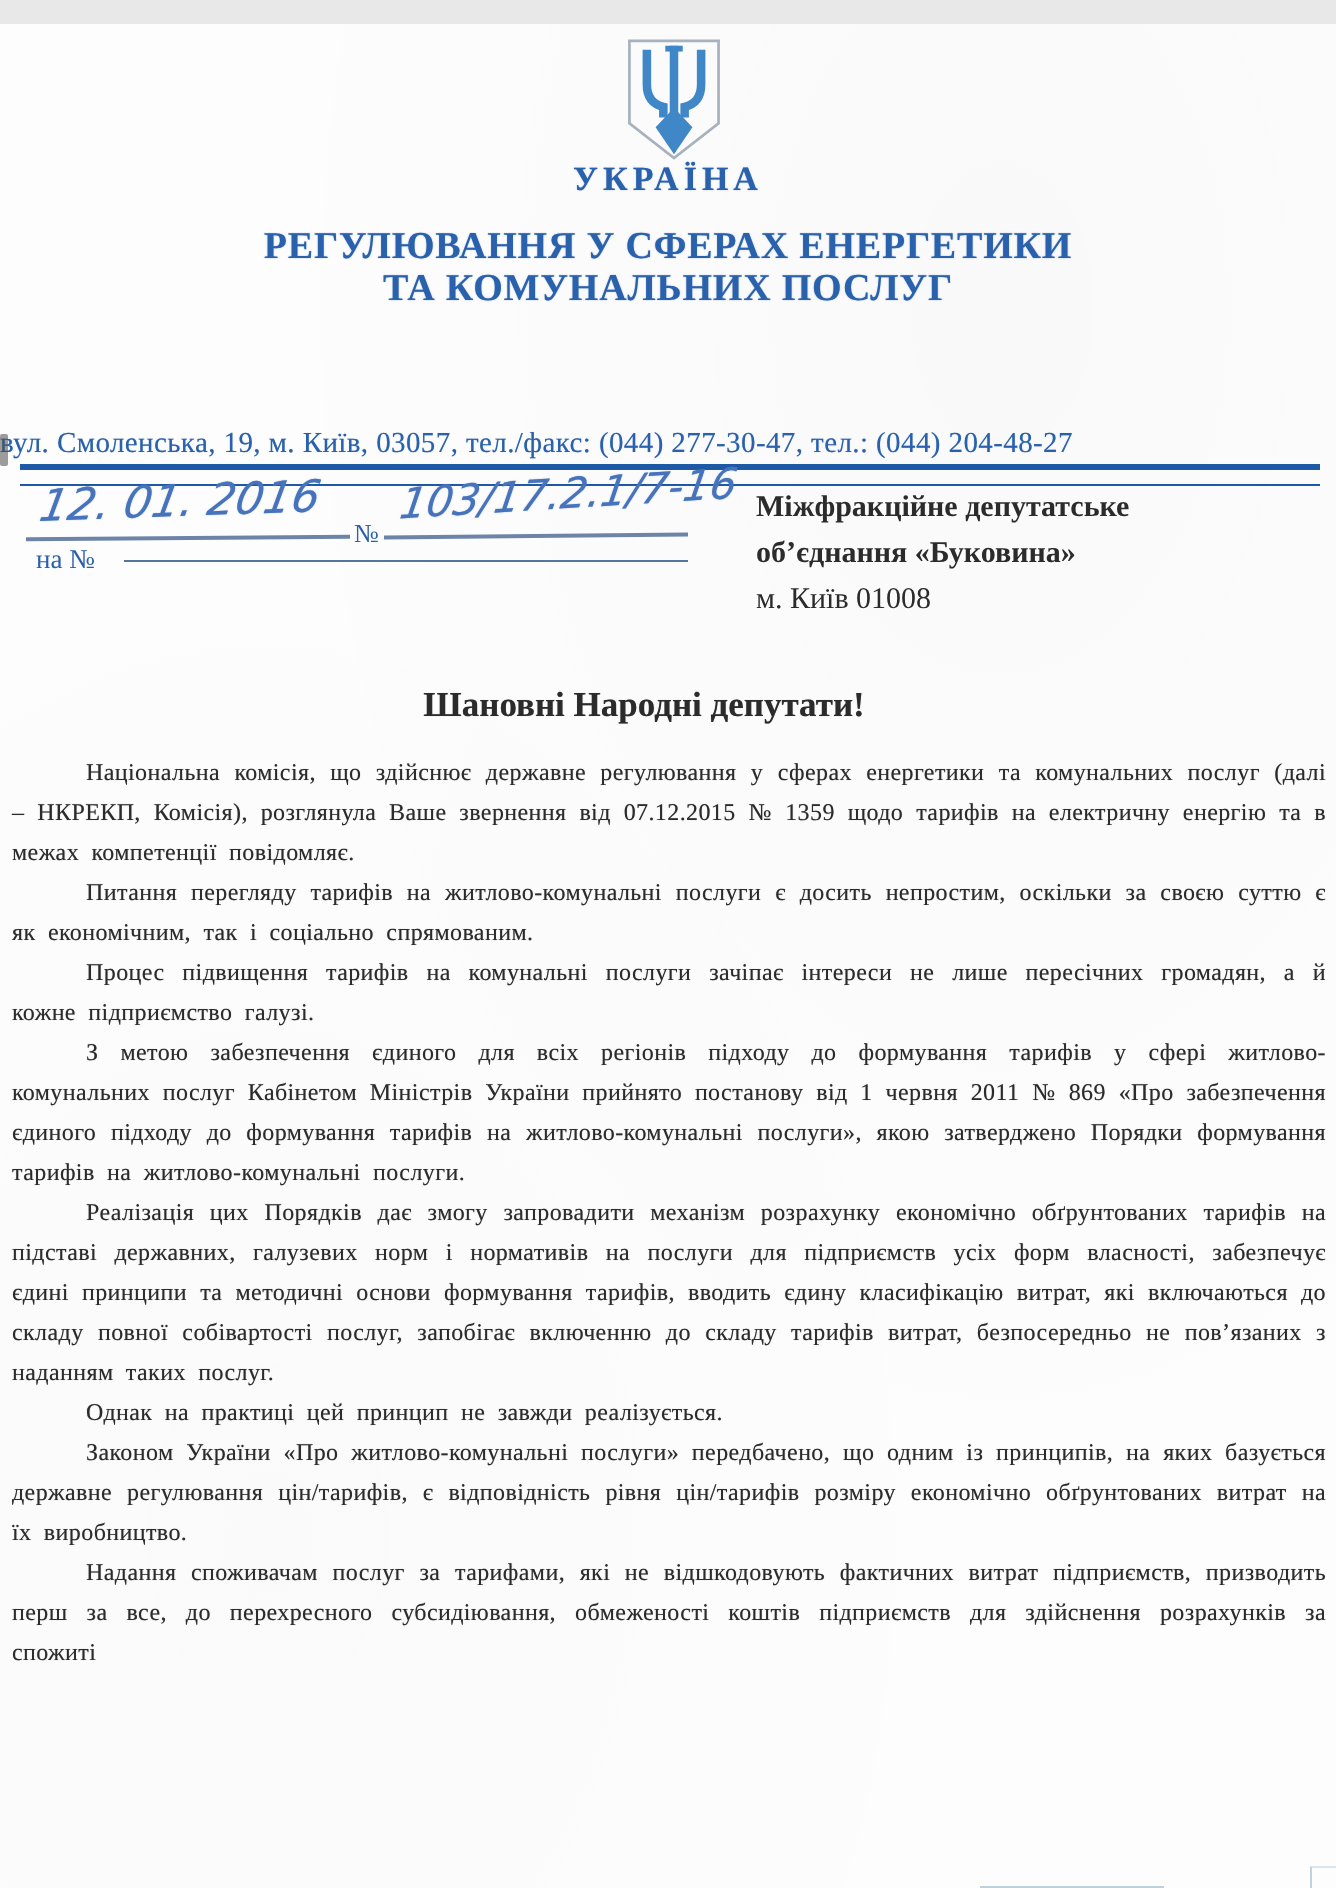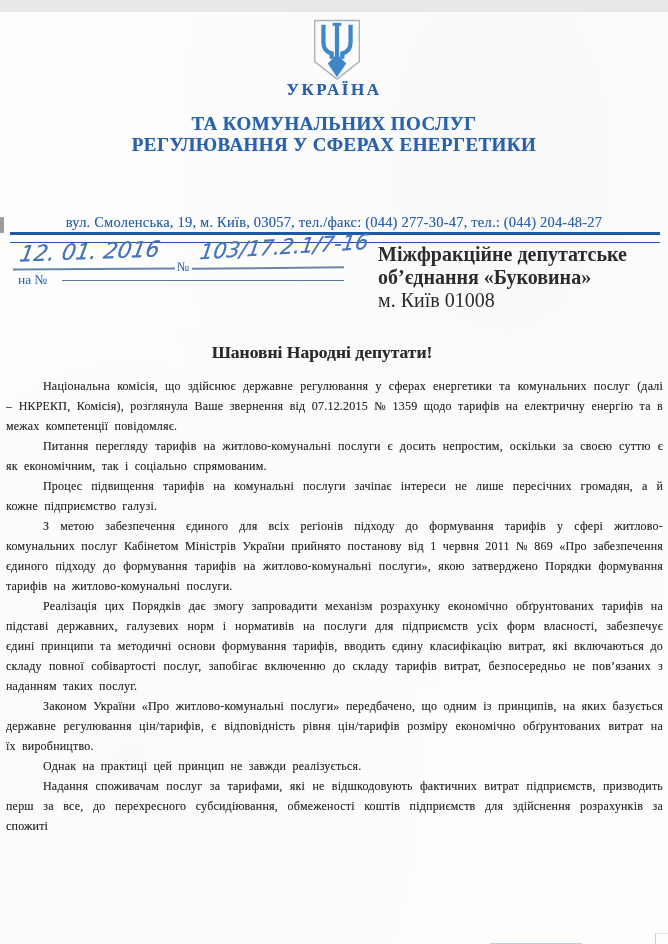--- a/index.html
+++ b/index.html
@@ -25,21 +25,21 @@
     position:absolute;top:68px;left:0;right:0;text-align:center;
     color:var(--header-blue,#2a61ac);font-weight:bold;font-size:17px;letter-spacing:2.5px;
     text-shadow:0 0 .6px rgba(42,97,172,.6);
   }
   .orgname{
     position:absolute;top:101px;left:0;right:0;text-align:center;
     color:var(--header-blue,#2a61ac);font-weight:bold;font-size:19px;line-height:21px;
     letter-spacing:.4px;text-shadow:0 0 .7px rgba(42,97,172,.55);
   }
   .orgaddr{
-    position:absolute;top:202px;left:0;right:0;text-align:center;
+    position:absolute;top:202px;left:0;right:0;
     color:var(--header-blue,#2a61ac);font-size:14.5px;letter-spacing:.2px;
     text-shadow:0 0 .4px rgba(42,97,172,.5);
   }
   .rule{
     position:absolute;top:220px;left:10px;right:8px;height:7px;
     border-top:3.6px solid var(--rule-blue,#1e59a6);
     border-bottom:1.5px solid var(--rule-blue,#1e59a6);
   }
   
   .hw{
@@ -50,21 +50,21 @@
   }
   .hw-date{position:absolute;left:20px;top:227px;font-size:22px;transform:rotate(-2deg) skewX(-12deg);}
   .hw-num{position:absolute;left:200px;top:223px;font-size:21px;transform:rotate(-3.5deg) skewX(-12deg);}
   .u-line{position:absolute;height:1.5px;background:#6d84a8;}
   .u-date{left:13px;top:256px;width:162px;transform:rotate(-.4deg);}
   .u-num{left:192px;top:255px;width:152px;transform:rotate(-.6deg);}
   .no-label{position:absolute;left:177px;top:247px;font-size:13px;color:var(--header-blue,#2a61ac);}
   .nano-label{position:absolute;left:18px;top:260px;font-size:13.5px;color:var(--header-blue,#2a61ac);}
   .u-nano{left:62px;top:268px;width:282px;height:1.3px;background:#55749e;}
   
-  .recipient{position:absolute;left:378px;top:231px;font-size:20px;line-height:23px;}
+  .recipient{position:absolute;left:378px;top:231px;font-size:15px;line-height:23px;}
   .recipient .b{font-weight:bold;}
   .recipient .gap{margin-top:2px;}
   
   .salutation{
     position:absolute;top:330px;left:0;right:0;text-align:center;
     font-weight:bold;font-size:17.5px;transform:translateX(-12px);
     text-shadow:0 0 .4px rgba(0,0,0,.4);
   }
   .body-text{
     position:absolute;top:364px;left:6px;right:5px;
@@ -103,22 +103,22 @@
     <path class="bar" d="M22.5 5.5 H31.5"></path>
     <path class="prong" d="M27 4 V40"></path>
     <path class="prong" d="M13 6 V24 Q13 33.5 21.5 35.5 V41"></path>
     <path class="prong" d="M41 6 V24 Q41 33.5 32.5 35.5 V41"></path>
     <path class="base" d="M27 36 L17.5 46 L27 60 L36.5 46 Z"></path>
   </svg>
 
   <div class="country">УКРАЇНА</div>
 
   <div class="orgname">
+    <div>РЕГУЛЮВАННЯ У СФЕРАХ ЕНЕРГЕТИКИ</div>
     <div>ТА КОМУНАЛЬНИХ ПОСЛУГ</div>
-    <div>РЕГУЛЮВАННЯ У СФЕРАХ ЕНЕРГЕТИКИ</div>
   </div>
 
   <div class="orgaddr">вул. Смоленська, 19,  м. Київ, 03057,  тел./факс: (044) 277-30-47, тел.: (044) 204-48-27</div>
 
   <div class="rule"></div>
 
   <div class="hw hw-date">12. 01. 2016</div>
   <div class="u-line u-date"></div>
   <div class="no-label">№</div>
   <div class="hw hw-num">103/17.2.1/7-16</div>
@@ -133,22 +133,22 @@
   </div>
 
   <div class="salutation">Шановні Народні депутати!</div>
 
   <div class="body-text" id="letter-body">
       <p>Національна комісія, що здійснює державне регулювання у сферах енергетики та комунальних послуг (далі – НКРЕКП, Комісія), розглянула Ваше звернення від 07.12.2015 № 1359 щодо тарифів на електричну енергію та в межах компетенції повідомляє.</p>
       <p>Питання перегляду тарифів на житлово-комунальні послуги є досить непростим, оскільки за своєю суттю є як економічним, так і соціально спрямованим.</p>
       <p>Процес підвищення тарифів на комунальні послуги зачіпає інтереси не лише пересічних громадян, а й кожне підприємство галузі.</p>
       <p>З метою забезпечення єдиного для всіх регіонів підходу до формування тарифів у сфері житлово-комунальних послуг Кабінетом Міністрів України прийнято постанову від 1 червня 2011 № 869 «Про забезпечення єдиного підходу до формування тарифів на житлово-комунальні послуги», якою затверджено Порядки формування тарифів на житлово-комунальні послуги.</p>
       <p>Реалізація цих Порядків дає змогу запровадити механізм розрахунку економічно обґрунтованих тарифів на підставі державних, галузевих норм і нормативів на послуги для підприємств усіх форм власності, забезпечує єдині принципи та методичні основи формування тарифів, вводить єдину класифікацію витрат, які включаються до складу повної собівартості послуг, запобігає включенню до складу тарифів витрат, безпосередньо не пов’язаних з наданням таких послуг.</p>
+      <p>Однак на практиці цей принцип не завжди реалізується.</p>
       <p>Законом України «Про житлово-комунальні послуги» передбачено, що одним із принципів, на яких базується державне регулювання цін/тарифів, є відповідність рівня цін/тарифів розміру економічно обґрунтованих витрат на їх виробництво.</p>
-      <p>Однак на практиці цей принцип не завжди реалізується.</p>
       <p>Надання споживачам послуг за тарифами, які не відшкодовують фактичних витрат підприємств, призводить перш за все, до перехресного субсидіювання, обмеженості коштів підприємств для здійснення розрахунків за спожиті</p>
     </div>
 
   <div class="stamp">Апарат</div>
   <div class="edge-box"></div>
   <div class="speck"></div>
 
 </div>
 
 </body></html>

